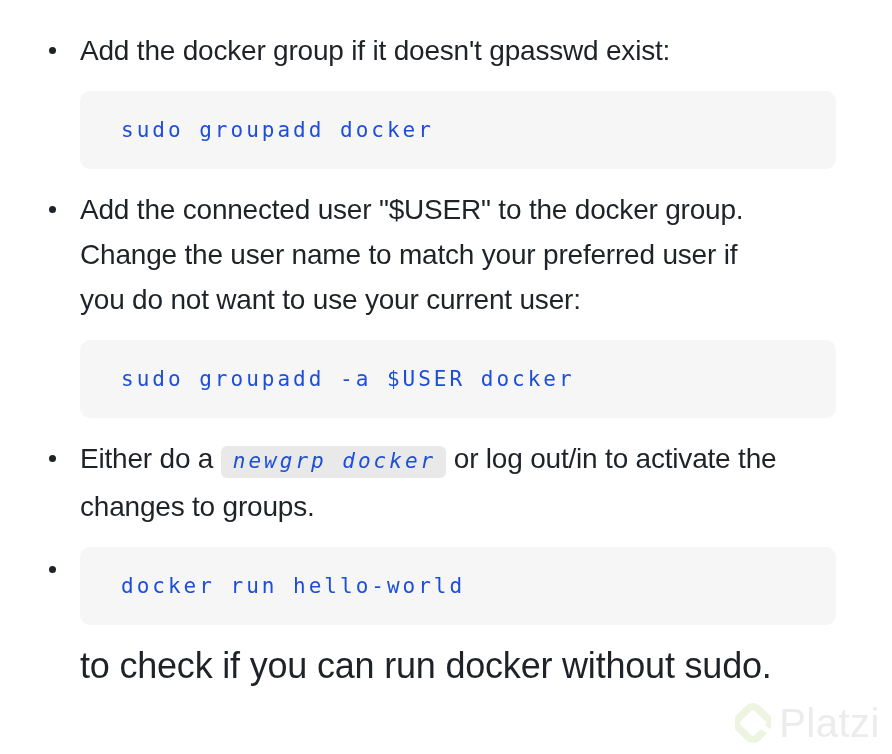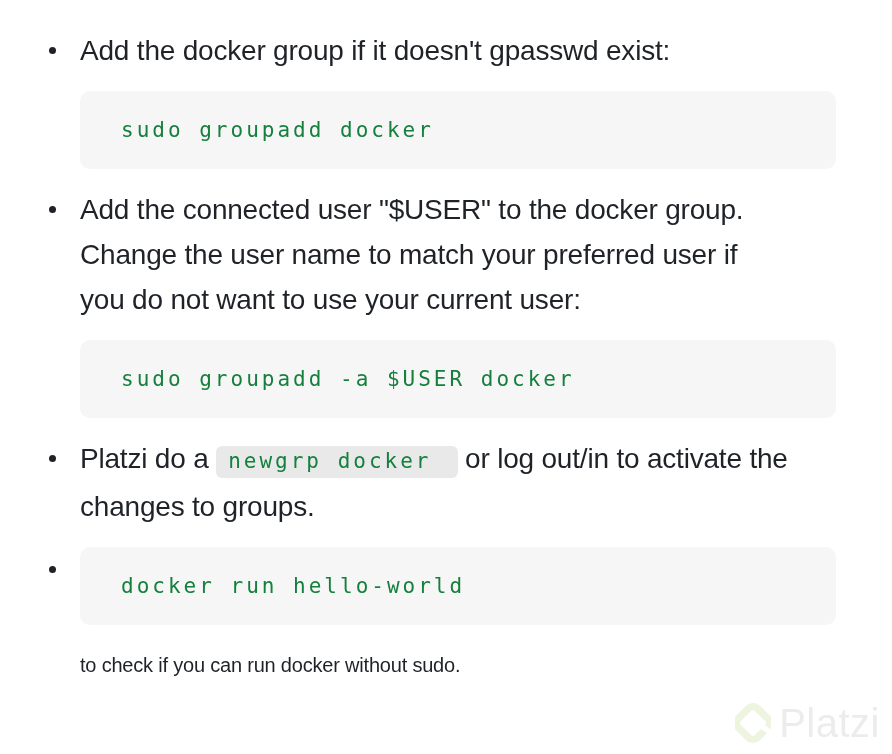--- a/index.html
+++ b/index.html
@@ -44,35 +44,36 @@
     background: #f6f6f6;
     border-radius: 10px;
     padding: 26px 20px 26px 41px;
     overflow: hidden;
   }
   pre.code-block code,
   code.inline-code {
     font-family: "DejaVu Sans Mono", monospace;
     font-size: 21px;
     letter-spacing: 3px;
-    color: #15803d;
+    color: #1d4ed8;
   }
   pre.code-block code {
     line-height: 26px;
     display: block;
   }
   code.inline-code {
     background: #e9e9e9;
     border-radius: 6px;
-    padding: 3px 26px 5px 12px;
+    padding: 3px 10px 5px 12px;
     white-space: nowrap;
+    font-style: italic;
   }
   .after-code {
     margin: 18px 0 0 0;
-    font-size: 20px;
+    font-size: 36px;
     line-height: 45px;
     letter-spacing: -0.2px;
   }
   .watermark {
     position: absolute;
     right: 12px;
     bottom: 6px;
     display: flex;
     align-items: center;
     pointer-events: none;
@@ -100,21 +101,21 @@
     <li>
       <span class="bullet-dot"></span>
       <span class="para">Add the connected user "$USER" to the docker group.
 Change the user name to match your preferred user if
 you do not want to use your current user:</span>
       <pre class="code-block"><code>sudo groupadd -a $USER docker</code></pre>
     </li>
 
     <li>
       <span class="bullet-dot"></span>
-      <span class="para">Platzi do a </span><code class="inline-code">newgrp docker</code><span class="para"> or log out/in to activate the
+      <span class="para">Either do a </span><code class="inline-code">newgrp docker</code><span class="para"> or log out/in to activate the
 changes to groups.</span>
     </li>
 
     <li>
       <span class="bullet-dot"></span>
       <pre class="code-block"><code>docker run hello-world</code></pre>
       <div class="after-code">to check if you can run docker without sudo.</div>
     </li>
 
   </ul>

